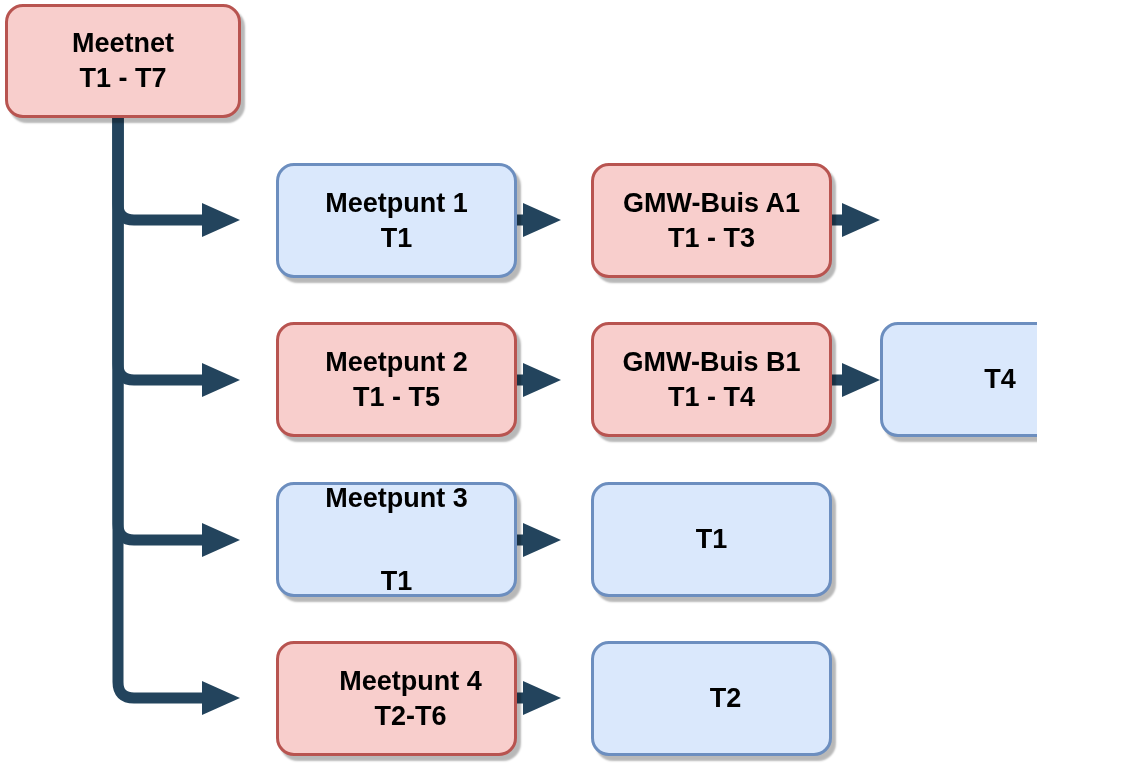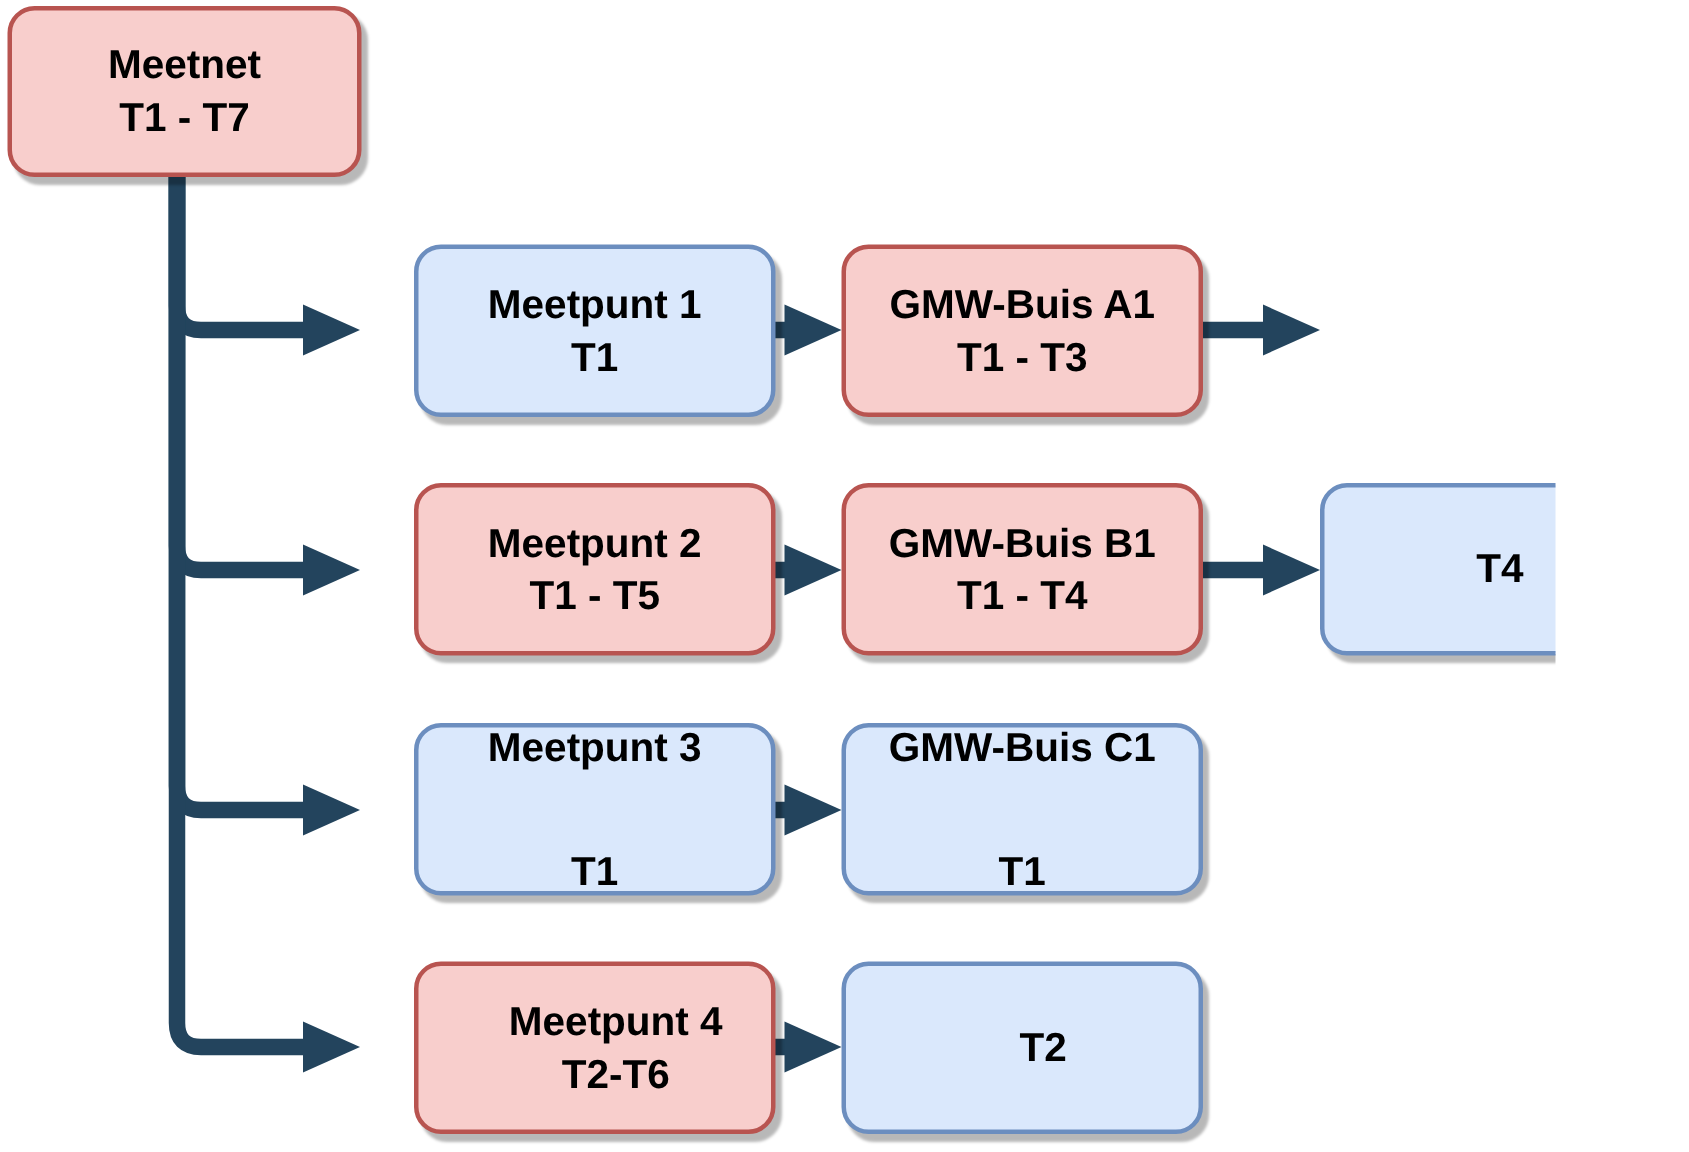--- a/index.html
+++ b/index.html
@@ -42,21 +42,21 @@
     background: #f8cecc;
     border-color: #b85450;
   }
   .node.blue {
     background: #dae8fc;
     border-color: #6c8ebf;
   }
   
   .root   { left: 5px;   top: 4px;   width: 236px; height: 114px; }
   .col1   { left: 244px; width: 241px; height: 115px; margin-left: 32px; }
-  .col2   { left: 561px; width: 241px; height: 115px; }
+  .col2   { left: 591px; width: 241px; height: 115px; }
   .col3   { left: 880px; width: 240px; height: 115px; }
   .row1   { top: 163px; }
   .row2   { top: 322px; }
   .row3   { top: 482px; gap: 48px; }
   .row4   { top: 641px; padding-left: 28px; }
 </style>
 </head>
 <body>
 
 <div id="stage">
@@ -118,21 +118,20 @@
   </div>
   <div class="node blue col3 row2">
     <span>T4</span>
   </div>
 
   <div class="node blue col1 row3">
     <span>Meetpunt 3</span>
     <span>T1</span>
   </div>
   <div class="node blue col2 row3">
-    <span>GMW-Buis C1</span>
     <span>T1</span>
   </div>
 
   <div class="node red col1 row4">
     <span>Meetpunt 4</span>
     <span>T2-T6</span>
   </div>
   <div class="node blue col2 row4">
     <span>T2</span>
   </div>

